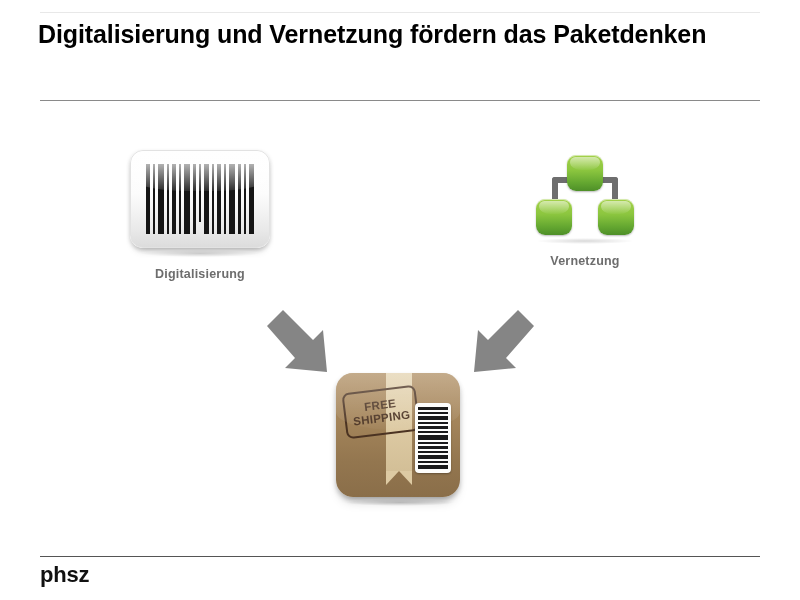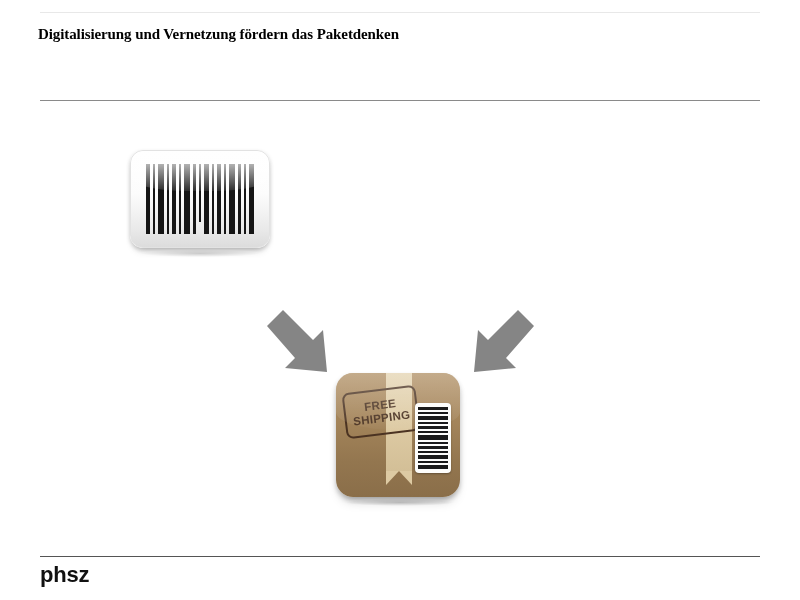--- a/index.html
+++ b/index.html
@@ -30,27 +30,26 @@
     top: 12px;
     width: 720px;
     height: 1px;
     background: #e8e8e8;
   }
   .slide-title {
     position: absolute;
     left: 38px;
     top: 20px;
     width: 730px;
-    font-size: 15px;
+    font-size: 25px;
     font-weight: bold;
     color: #000000;
     letter-spacing: -0.1px;
     line-height: 28px;
     white-space: nowrap;
-    font-family: Liberation Serif, serif;
   }
   .title-rule {
     position: absolute;
     left: 40px;
     top: 100px;
     width: 720px;
     height: 1px;
     background: #8a8a8a;
   }
 
@@ -341,22 +340,37 @@
         <span class="bc" style="left:71px;  width:4px;"></span>
         <span class="bc" style="left:78px;  width:2px;"></span>
         <span class="bc" style="left:83px;  width:6px;"></span>
         <span class="bc" style="left:92px;  width:3px;"></span>
         <span class="bc" style="left:98px;  width:2px;"></span>
         <span class="bc" style="left:103px; width:5px;"></span>
       </div>
     </div>
     <div class="icon-shadow"></div>
     <div class="cap-gap"></div>
+    <div class="icon-caption">Digitalisierung</div>
   </div>
 
+  <div class="icon-block" id="block-vernetzung">
+    <div class="net-icon">
+      <span class="net-link h"></span>
+      <span class="net-link v-left"></span>
+      <span class="net-link v-right"></span>
+      <span class="net-link v-mid"></span>
+      <span class="net-node top"></span>
+      <span class="net-node left"></span>
+      <span class="net-node right"></span>
+    </div>
+    <div class="net-shadow"></div>
+    <div class="cap-gap"></div>
+    <div class="icon-caption">Vernetzung</div>
+  </div>
 
   <div class="arrow" id="arrow-left">
     <svg viewBox="0 0 74 70" xmlns="http://www.w3.org/2000/svg">
       <polygon points="6,18 22,2 52,32 62,22 66,64 24,60 34,50" fill="#858585"></polygon>
     </svg>
   </div>
 
   <div class="arrow" id="arrow-right">
     <svg viewBox="0 0 74 70" xmlns="http://www.w3.org/2000/svg">
       <polygon points="68,18 52,2 22,32 12,22 8,64 50,60 40,50" fill="#858585"></polygon>

